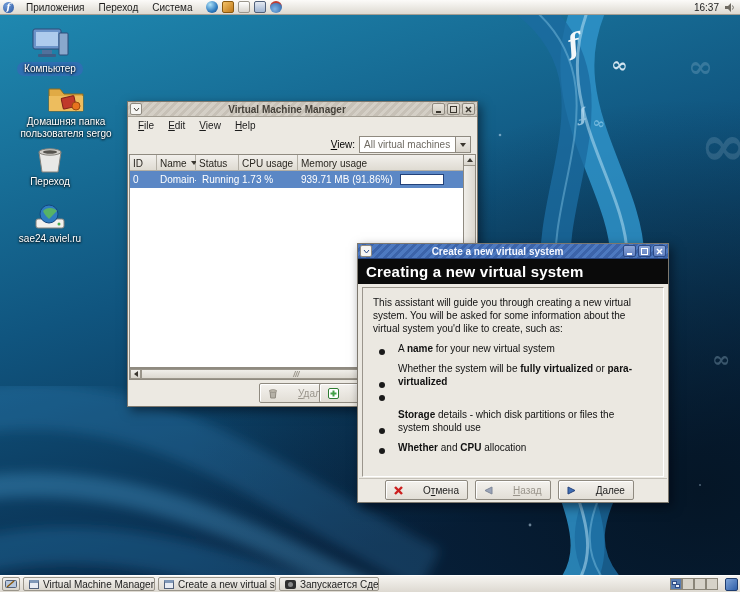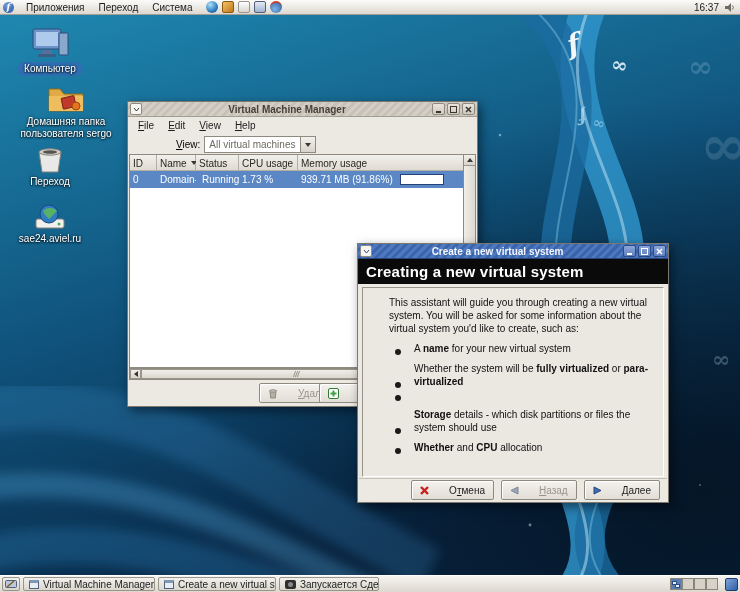--- a/index.html
+++ b/index.html
@@ -42,21 +42,21 @@
     display:flex; align-items:center; justify-content:center; }
   .winmenu-btn svg { display:block; }
   .win-btn { width:13px; height:12px; border-radius:2px; display:flex; align-items:center; justify-content:center; }
   .wb-gray { background:linear-gradient(#e8e4dc,#cfcabf); border:1px solid #8f8a80; color:#3a362f; }
   .wb-blue { background:linear-gradient(#8ca6d8,#5f7fc0); border:1px solid #2c4a86; color:#fff; }
 
   
   #vmm { left:127px; top:101px; width:351px; height:306px; z-index:10; }
   .menubar { display:flex; gap:2px; padding:2px 4px; font-size:10px; color:#1c1c1c; }
   .menubar .mi { padding:1px 6px; }
-  .viewrow { display:flex; align-items:center; gap:4px; padding:2px 6px 3px 0; font-size:10px;margin-left:48px; }
+  .viewrow { display:flex; justify-content:flex-end; align-items:center; gap:4px; padding:2px 6px 3px 0; font-size:10px; }
   .combo { width:112px; height:17px; background:#fff; border:1px solid #8f8a80; display:flex; align-items:center; font-size:10px; color:#6e6a62; }
   .combo .cv { flex:1; padding-left:4px; white-space:nowrap; overflow:hidden; }
   .combo .arrow-box { width:15px; height:15px; background:linear-gradient(#f2f0ec,#d8d4cb); border-left:1px solid #8f8a80;
     display:flex; align-items:center; justify-content:center; }
   .tri-down { width:0; height:0; border-left:3px solid transparent; border-right:3px solid transparent; border-top:4px solid #3a362f; }
   .tri-up { width:0; height:0; border-left:3px solid transparent; border-right:3px solid transparent; border-bottom:4px solid #3a362f; }
   .tri-left { width:0; height:0; border-top:3px solid transparent; border-bottom:3px solid transparent; border-right:4px solid #3a362f; }
   .tri-right { width:0; height:0; border-top:3px solid transparent; border-bottom:3px solid transparent; border-left:4px solid #3a362f; }
 
   .listarea { position:absolute; left:1px; right:1px; top:52px; bottom:38px; background:#fff; border:1px solid #8f8a80; }
@@ -83,28 +83,28 @@
   .btn { height:20px; display:flex; align-items:center; gap:20px; padding:0 8px; font-size:10px; color:#1c1c1c;
     background:linear-gradient(#f4f2ee,#e2ded6); border:1px solid #8f8a80; border-radius:2px; box-shadow:inset 1px 1px 0 #fff; }
   .btn.disabled { color:#9a958c; }
   .btn svg { flex:none; }
 
   
   #wizard { left:357px; top:243px; width:312px; height:260px; z-index:20; }
   .wiz-heading { height:25px; background:#0a0a0a; color:#fff; font-size:15px; font-weight:bold;
     display:flex; align-items:center; padding-left:8px; letter-spacing:.2px; }
   .wiz-content { position:absolute; left:4px; right:4px; top:43px; bottom:25px; background:#ebe8e1;
-    border:1px solid; border-color:#9a958c #ffffff #ffffff #9a958c; overflow:hidden;padding-left:16px; }
+    border:1px solid; border-color:#9a958c #ffffff #ffffff #9a958c; overflow:hidden; }
   .wiz-intro { font-size:10px; line-height:13px; color:#111; margin:8px 10px 2px 10px; max-width:282px; }
   .wizard-bullet { display:flex; align-items:flex-end; margin:7px 4px 0 16px; }
   .wizard-bullet .dot { width:6px; height:6px; border-radius:50%; background:#1a1a1a; margin-right:13px; flex:none; }
   .wizard-bullet .txt { font-size:10px; line-height:13px; color:#111; max-width:250px; }
   .wizard-bullet .txt .b { font-weight:bold; }
   .wiz-btnrow { position:absolute; left:1px; right:1px; bottom:1px; height:23px; border-top:1px solid #c5c1b8;
-    display:flex; align-items:center; justify-content:flex-end; gap:7px; padding-right:7px; background:#ece9e2; }
+    display:flex; align-items:center; justify-content:center; gap:7px; padding-right:7px; background:#ece9e2; }
 
   
   .taskbar { position:absolute; left:0; bottom:0; width:740px; height:17px; z-index:50;
     background:linear-gradient(#f6f4f0,#ddd9d1); border-top:1px solid #fff; display:flex; align-items:center; gap:3px; padding:0 2px; }
   .showdesk { width:18px; height:14px; background:linear-gradient(#f2f0ec,#d8d4cb); border:1px solid #9a958a; border-radius:2px;
     display:flex; align-items:center; justify-content:center; }
   .taskbtn { height:14px; display:flex; align-items:center; gap:4px; padding:0 5px; font-size:10px; color:#1c1c1c;
     background:linear-gradient(#f2f0ec,#dcd8d0); border:1px solid #9a958a; border-radius:2px; white-space:nowrap; overflow:hidden; }
   .tb-winicon { width:10px; height:9px; background:#e8ecf4; border:1px solid #51607a; border-top:3px solid #8098b8; flex:none; }
   .tb-camicon { width:11px; height:9px; background:#2f2f2f; border-radius:2px; position:relative; flex:none; }

